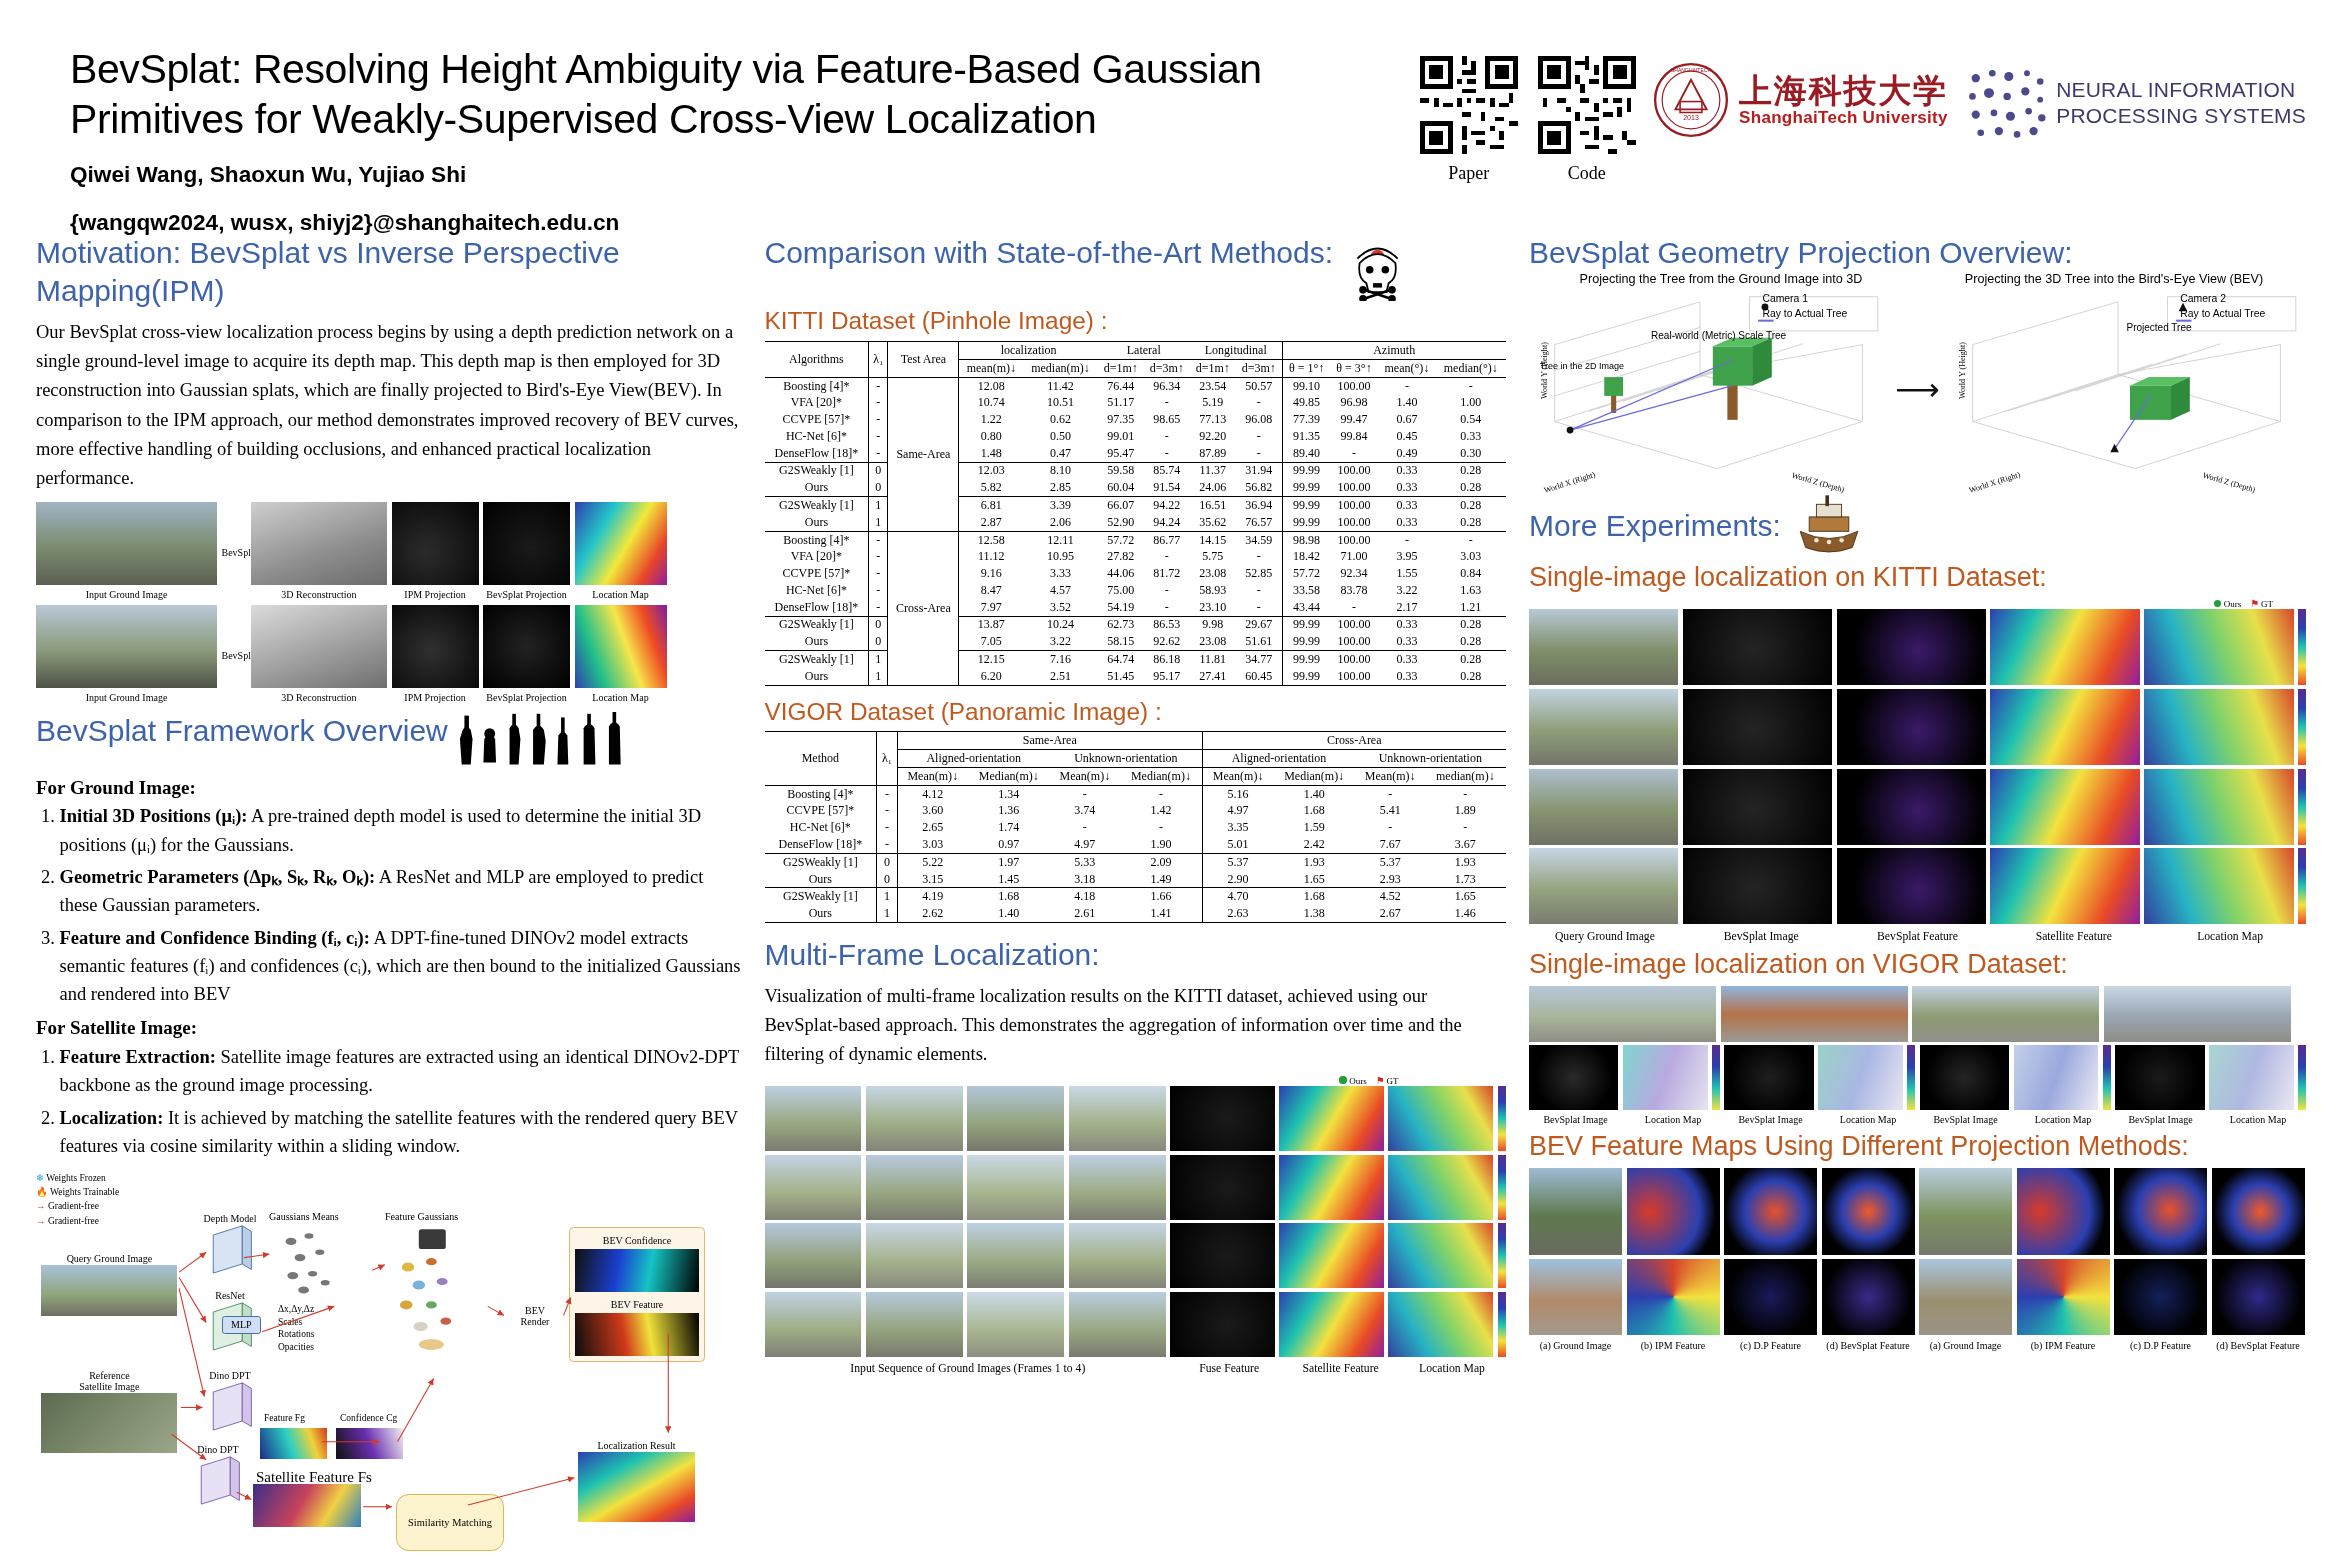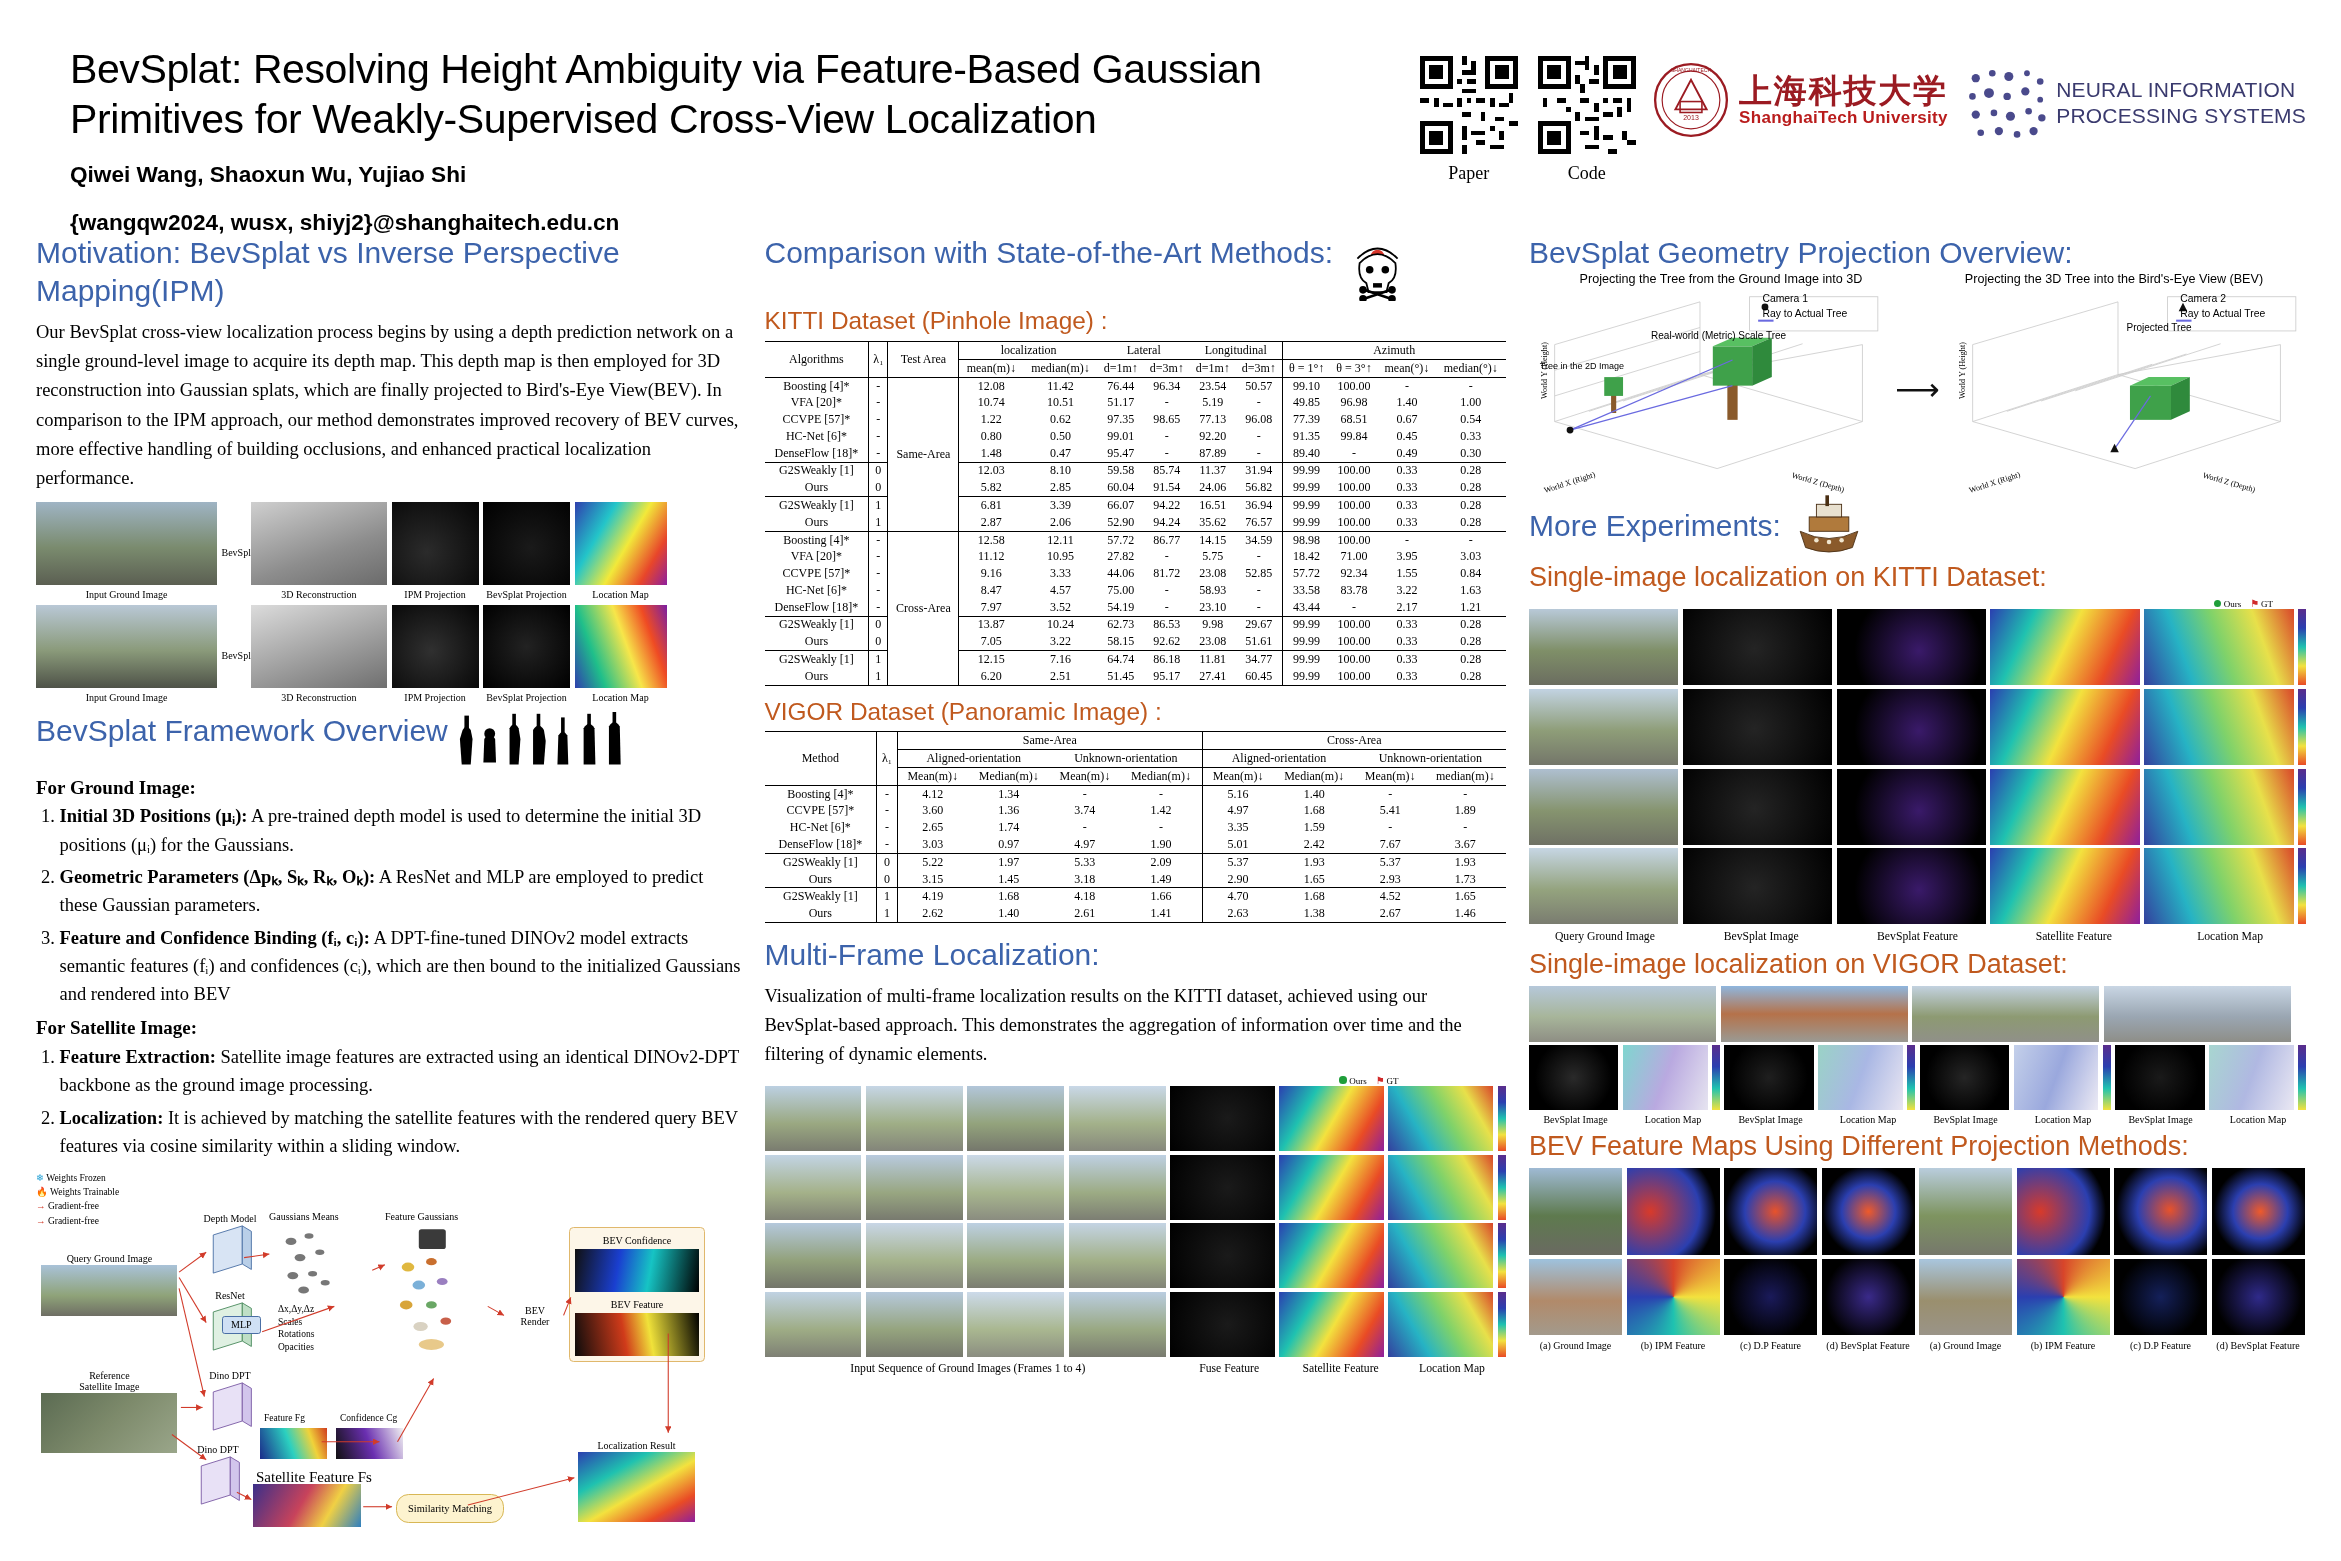--- a/index.html
+++ b/index.html
@@ -449,21 +449,21 @@
         </div>
 
         <div style="position:absolute;left:228px;top:242px;font-size:9.5px;">Feature Fg</div>
         <div style="position:absolute;left:304px;top:242px;font-size:9.5px;">Confidence Cg</div>
         <div class="imgbox" style="position:absolute;left:224px;top:257px;width:67px;height:31px;background:linear-gradient(70deg,#1b2a8a,#2bd0c0 45%,#f0d23a 75%,#d03c1e);"></div>
         <div class="imgbox" style="position:absolute;left:300px;top:257px;width:67px;height:31px;background:linear-gradient(70deg,#101010,#6a2fb0 50%,#f2f2f2);"></div>
 
         <div style="position:absolute;left:220px;top:298px;font-size:15px;">Satellite Feature Fs</div>
         <div class="imgbox" style="position:absolute;left:217px;top:313px;width:108px;height:43px;background:linear-gradient(120deg,#3a2f8a,#c8435b 45%,#f0d044 70%,#2e7fc0);"></div>
 
-        <div style="position:absolute;left:360px;top:323px;background:#fdf3cf;border:0.9px solid #d8b755;border-radius:12.6px;padding:8px 11px;font-size:10.4px;">Similarity Matching</div>
+        <div style="position:absolute;left:360px;top:323px;background:#fdf3cf;border:0.9px solid #d8b755;border-radius:12.6px;padding:22px 11px;font-size:10.4px;">Similarity Matching</div>
 
         <div style="position:absolute;left:542px;top:267px;width:117px;">
           <div class="cap sm">Localization Result</div>
           <div class="imgbox" style="height:70px;margin-top:1.8px;background:linear-gradient(150deg,#2b3fb0,#1fc2b0 30%,#f3e23e 55%,#e94b25 80%,#8e1f9e);"></div>
         </div>
 
         <svg style="position:absolute;left:0;top:0;" width="723" height="361" viewBox="0 0 800 400">
           <defs>
             <marker id="ar" markerWidth="7" markerHeight="7" refX="6" refY="3" orient="auto">
               <path d="M0,0 L6,3 L0,6 z" fill="#d13b2a"></path>
@@ -569,21 +569,21 @@
             <tr>
               <td>CCVPE [57]*</td>
               <td class="vl">-</td>
               <td class="vl ">1.22</td>
               <td class="">0.62</td>
               <td class="">97.35</td>
               <td class="b">98.65</td>
               <td class="">77.13</td>
               <td class="b">96.08</td>
               <td class="vl ">77.39</td>
-              <td class="">68.51</td>
+              <td class="">99.47</td>
               <td class="">0.67</td>
               <td class="">0.54</td>
             </tr>
             <tr>
               <td>HC-Net [6]*</td>
               <td class="vl">-</td>
               <td class="vl b">0.80</td>
               <td class="">0.50</td>
               <td class="b">99.01</td>
               <td class="">-</td>

